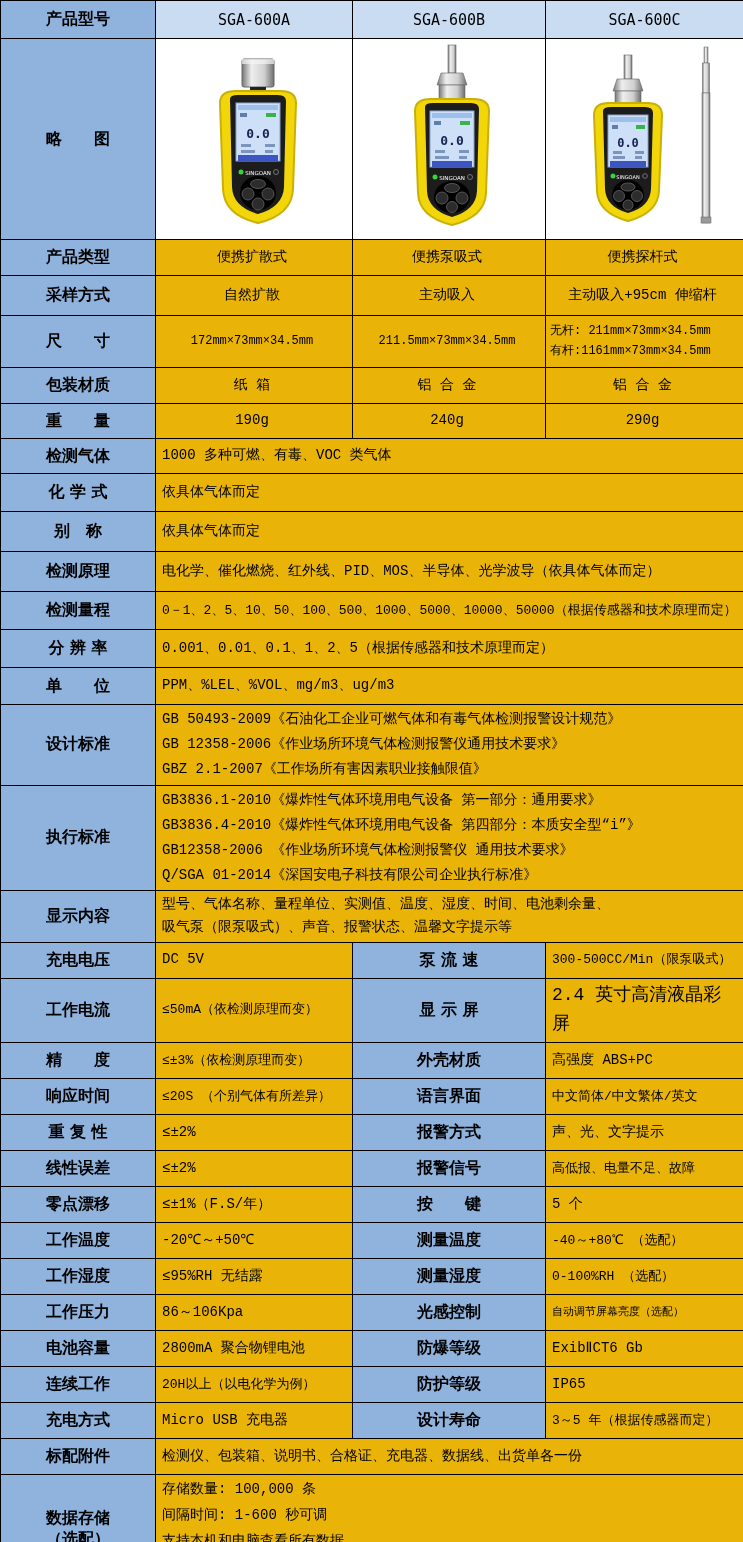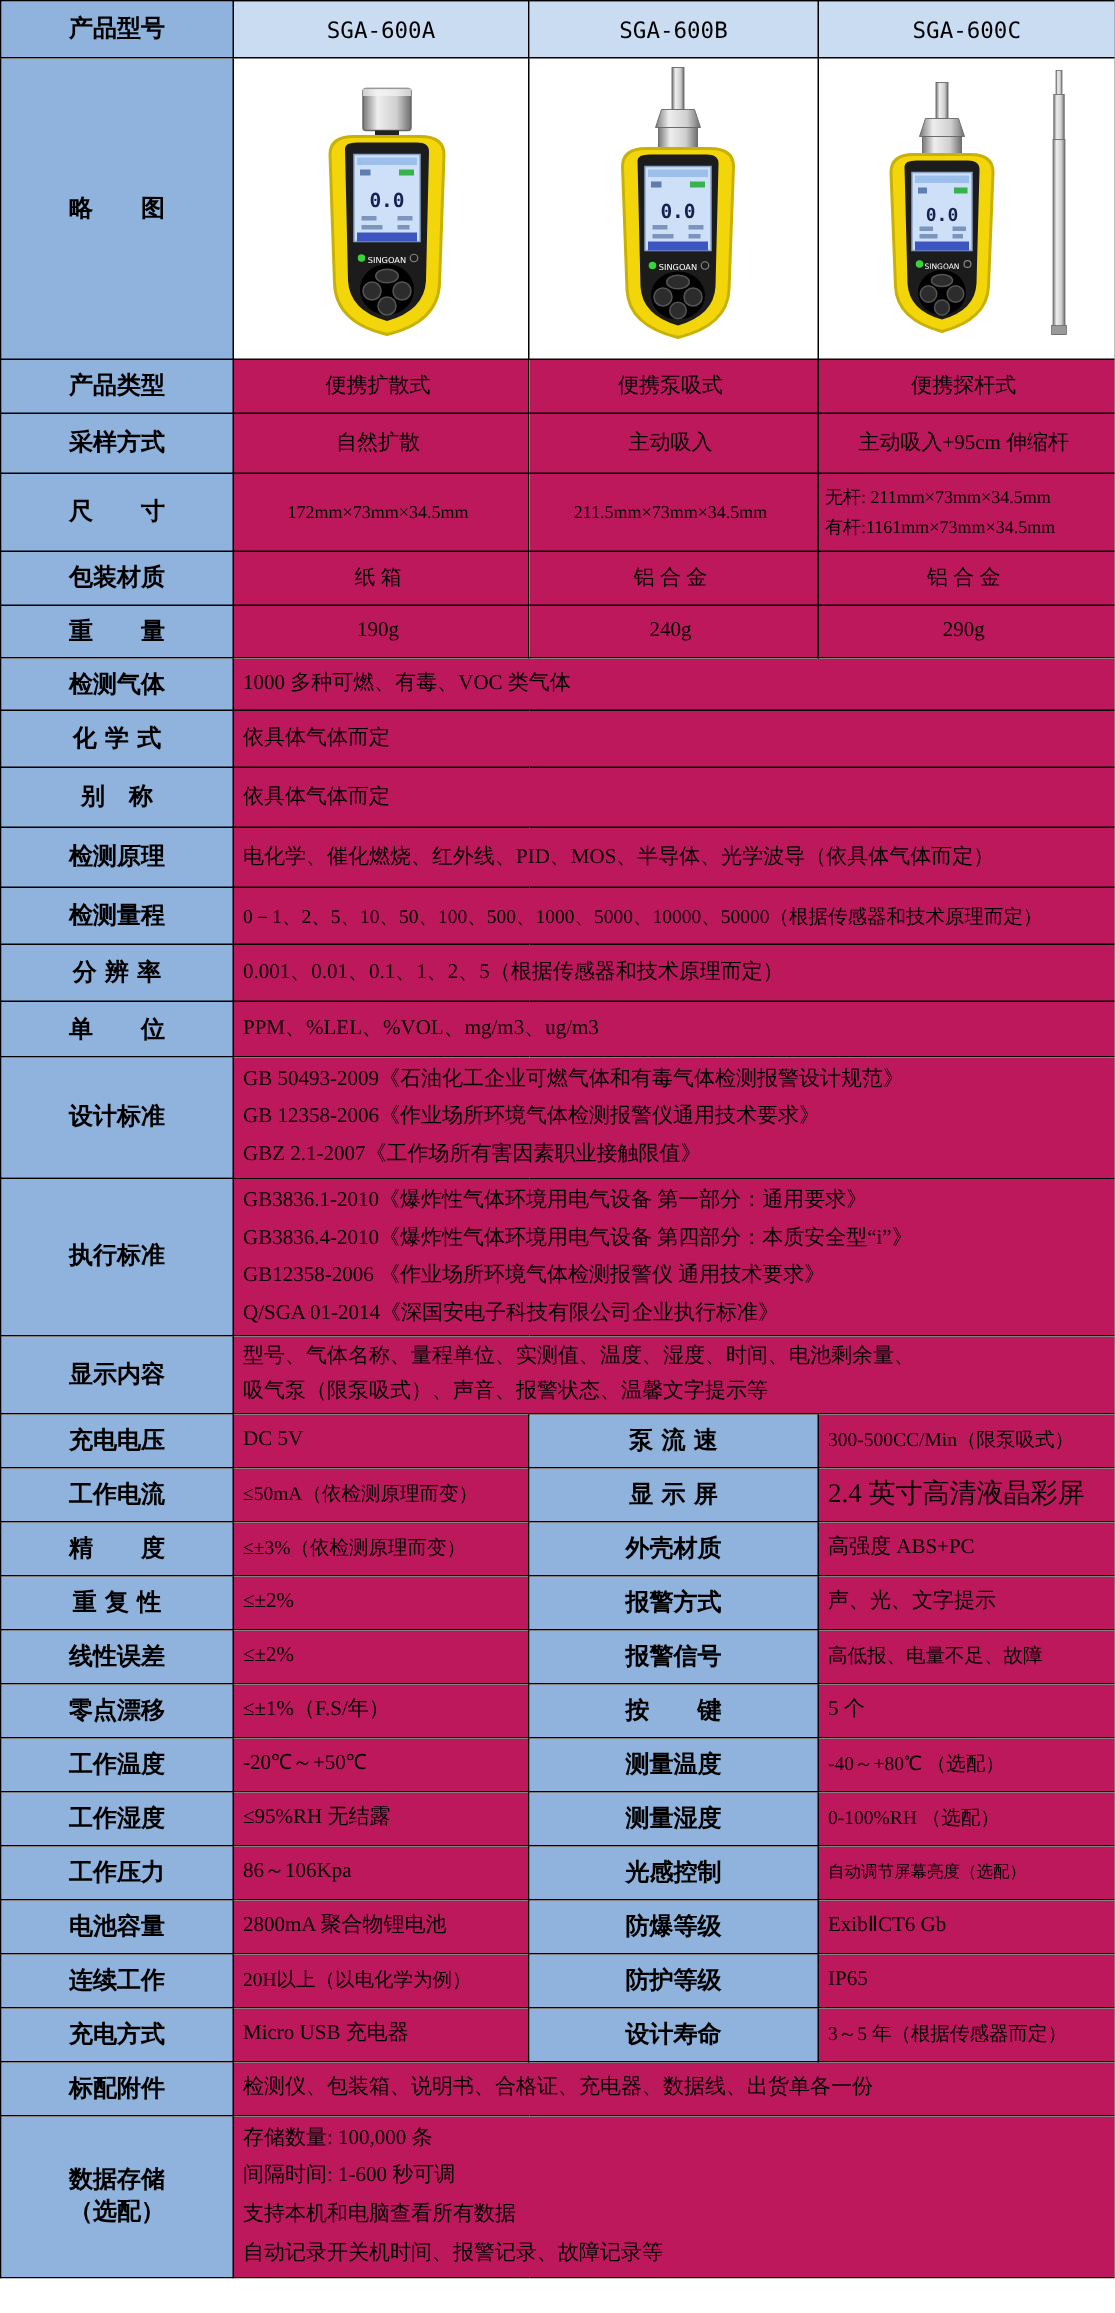--- a/index.html
+++ b/index.html
@@ -1,20 +1,20 @@
 <!DOCTYPE html>
 <html><head>
 <meta charset="utf-8">
 <style>
   html,body{margin:0;padding:0;background:#fff;}
   body{width:743px;font-family:"DejaVu Sans","Liberation Sans",sans-serif;color:#000;}
   table.spec{width:743px;table-layout:fixed;border-collapse:collapse;}
   table.spec th, table.spec td{border:1px solid #000;overflow:hidden;padding:2px 6px;vertical-align:middle;}
   th.lab{background:#8fb3dc;font-weight:bold;font-size:16px;text-align:center;white-space:pre-line;font-family:"DejaVu Sans","Liberation Sans",sans-serif;}
-  td.val{background:#be185d;font-size:14px;text-align:left;padding-left:10px;white-space:pre-line;line-height:1.65;font-family:Liberation Serif, serif;}
+  td.val{background:#eab308;font-size:14px;text-align:left;padding-left:10px;white-space:pre-line;line-height:1.65;font-family:Liberation Mono, monospace;}
   td.val.center{text-align:center;padding-left:2px;}
   td.photo{background:#ffffff;padding:0;text-align:center;vertical-align:middle;}
   td.model{background:#c9dcf2;font-size:15px;text-align:center;font-family:"DejaVu Sans Mono","Liberation Mono",monospace;}
   svg{display:block;margin:0 auto;}
 </style>
 </head>
 <body>
 
 <table class="spec">
   <colgroup>
@@ -256,20 +256,26 @@
     <th class="lab">显 示 屏</th>
     <td class="val" style="font-size:18px;">2.4 英寸高清液晶彩屏</td>
   </tr>
   <tr style="height:36px;">
     <th class="lab">精　　度</th>
     <td class="val" style="font-size:13px;">≤±3%（依检测原理而变）</td>
     <th class="lab">外壳材质</th>
     <td class="val">高强度 ABS+PC</td>
   </tr>
   <tr style="height:36px;">
+    <th class="lab">响应时间</th>
+    <td class="val" style="font-size:13px;">≤20S （个别气体有所差异）</td>
+    <th class="lab">语言界面</th>
+    <td class="val" style="font-size:13px;">中文简体/中文繁体/英文</td>
+  </tr>
+  <tr style="height:36px;">
     <th class="lab">重 复 性</th>
     <td class="val">≤±2%</td>
     <th class="lab">报警方式</th>
     <td class="val">声、光、文字提示</td>
   </tr>
   <tr style="height:36px;">
     <th class="lab">线性误差</th>
     <td class="val">≤±2%</td>
     <th class="lab">报警信号</th>
     <td class="val" style="font-size:13px;">高低报、电量不足、故障</td>

